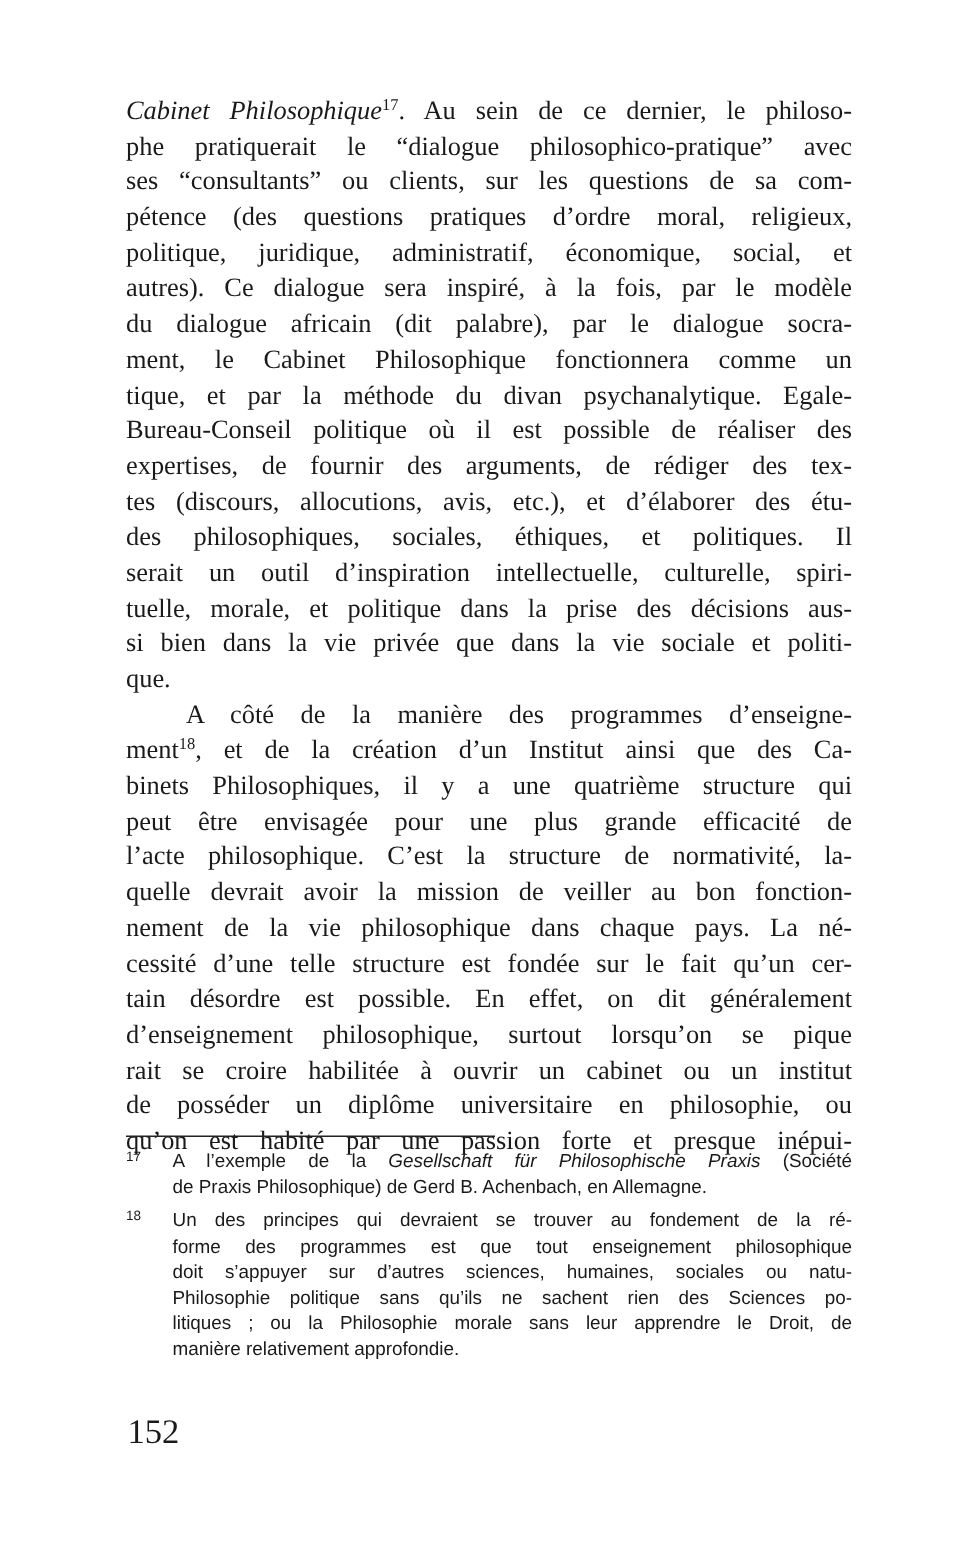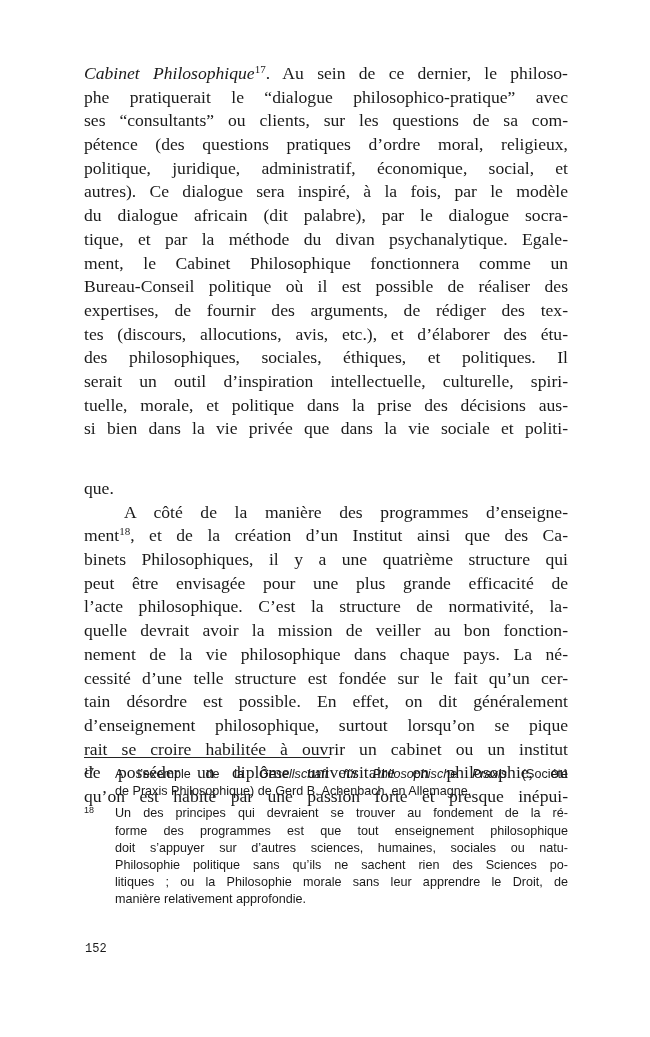--- a/index.html
+++ b/index.html
@@ -31,21 +31,20 @@
     .line {
       display: block;
       text-align: justify;
       text-align-last: justify;
       white-space: nowrap;
       height: 23.7px;
       overflow: visible;
     }
     .line.last {
       text-align-last: left;
-      margin-top: 36px;
     }
     .line.indent {
       padding-left: 40px;
     }
     sup.fnref {
       font-size: 11px;
       vertical-align: 6px;
       line-height: 0;
     }
     .italic { font-style: italic; }
@@ -82,41 +81,41 @@
       display: block;
       text-align: justify;
       text-align-last: justify;
       white-space: nowrap;
     }
     .fn-line.last { text-align-last: left; }
     .page-number {
       position: absolute;
       left: 85px;
       top: 942px;
-      font-family: Liberation Mono, monospace;
-      font-size: 12px;
+      font-family: Liberation Serif, serif;
+      font-size: 23px;
       color: #1a1a1a;
     }
   </style>
 </head>
 <body>
 
 <div class="page">
   <div class="body-text">
 
     <div>
       <span class="line"><span class="italic">Cabinet Philosophique</span><sup class="fnref">17</sup><span>. Au sein de ce dernier, le philoso-</span></span>
       <span class="line">phe pratiquerait le “dialogue philosophico-pratique” avec</span>
       <span class="line">ses “consultants” ou clients,  sur les questions de sa com-</span>
       <span class="line">pétence (des questions pratiques d’ordre moral, religieux,</span>
       <span class="line">politique, juridique, administratif, économique, social, et</span>
       <span class="line">autres). Ce dialogue sera inspiré, à la fois, par le modèle</span>
       <span class="line">du dialogue africain (dit palabre), par le dialogue socra-</span>
+      <span class="line">ment, le Cabinet Philosophique fonctionnera comme un</span>
       <span class="line">tique, et par la méthode du divan psychanalytique. Egale-</span>
-      <span class="line">ment, le Cabinet Philosophique fonctionnera comme un</span>
       <span class="line">Bureau-Conseil politique où il est possible de réaliser des</span>
       <span class="line">expertises, de fournir des arguments, de rédiger des tex-</span>
       <span class="line">tes (discours, allocutions, avis, etc.), et d’élaborer des étu-</span>
       <span class="line">des philosophiques, sociales, éthiques, et politiques. Il</span>
       <span class="line">serait un outil d’inspiration intellectuelle, culturelle, spiri-</span>
       <span class="line">tuelle, morale, et politique dans la prise des décisions aus-</span>
       <span class="line">si bien dans la vie privée que dans la vie sociale et politi-</span>
       <span class="line last">que.</span>
     </div>
 

